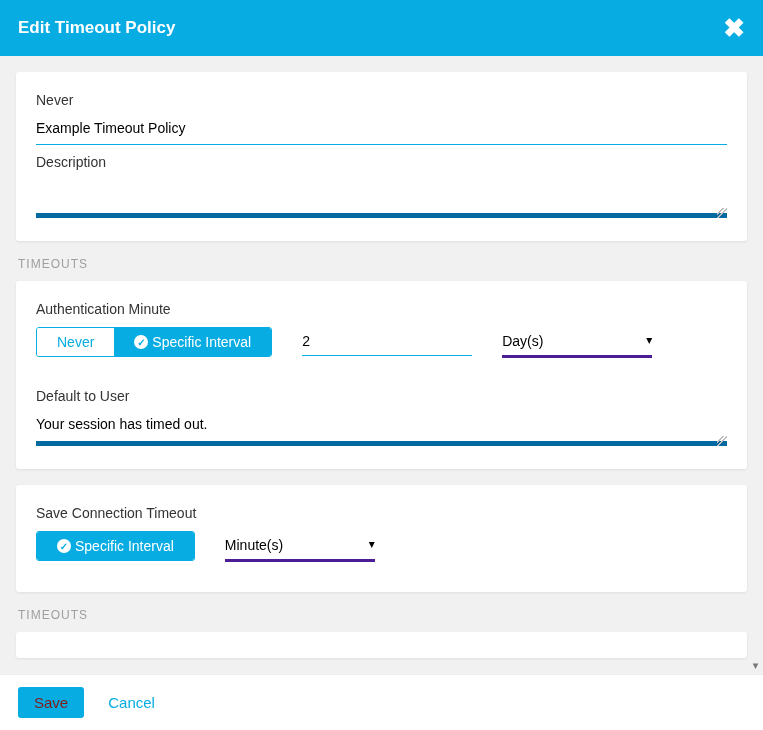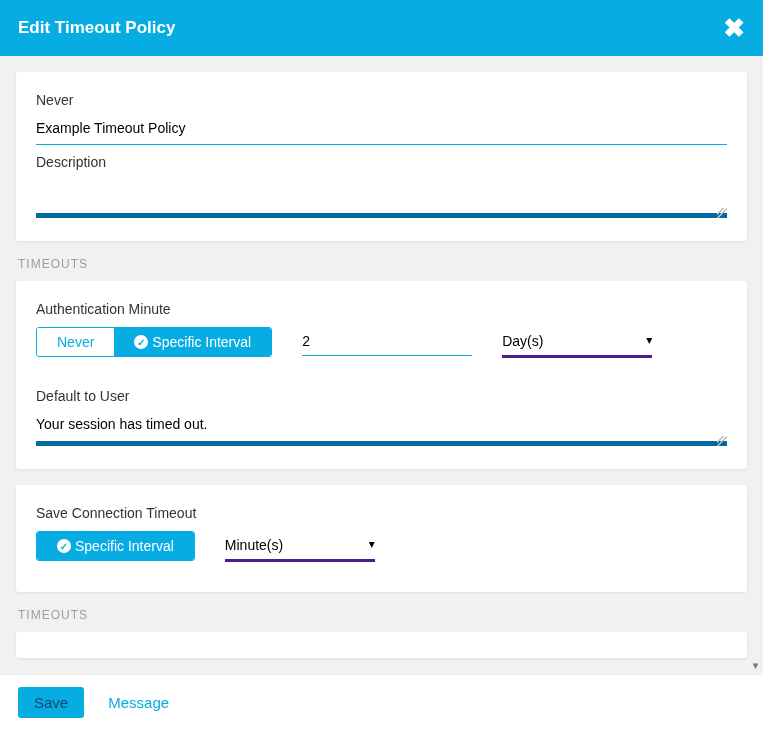--- a/index.html
+++ b/index.html
@@ -124,21 +124,21 @@
     bottom:0; left:0;
     width:763px;
     height:56px;
     background:#fff;
     border-top:1px solid #eee;
     display:flex; align-items:center;
     padding: 0 18px;
     gap:24px;
   }
   .btn-primary {
-    background:#07ace2; color:#0c4a6e;
+    background:#07ace2; color:#7f1d1d;
     border:none; border-radius:3px;
     padding: 7px 16px; font-size:15px;
     cursor:pointer;
   }
   .btn-link { color:#07ace2; cursor:pointer; font-size:15px; }
 
   
   .scroll-area::-webkit-scrollbar { width:15px; }
   .scroll-area::-webkit-scrollbar-track { background:#f3f3f3; }
   .scroll-area::-webkit-scrollbar-thumb { background:#c4c4c4; border-radius:2px; }
@@ -226,14 +226,14 @@
     <div class="section-label">TIMEOUTS</div>
     <div class="card" style="padding:10px; height:26px; overflow:hidden"></div>
 
   </div>
 </div>
 
 <div class="scroll-indicator-down">▾</div>
 
 <div class="footer">
   <button class="btn-primary">Save</button>
-  <span class="btn-link">Message</span>
+  <span class="btn-link">Cancel</span>
 </div>
 
 </body></html>

